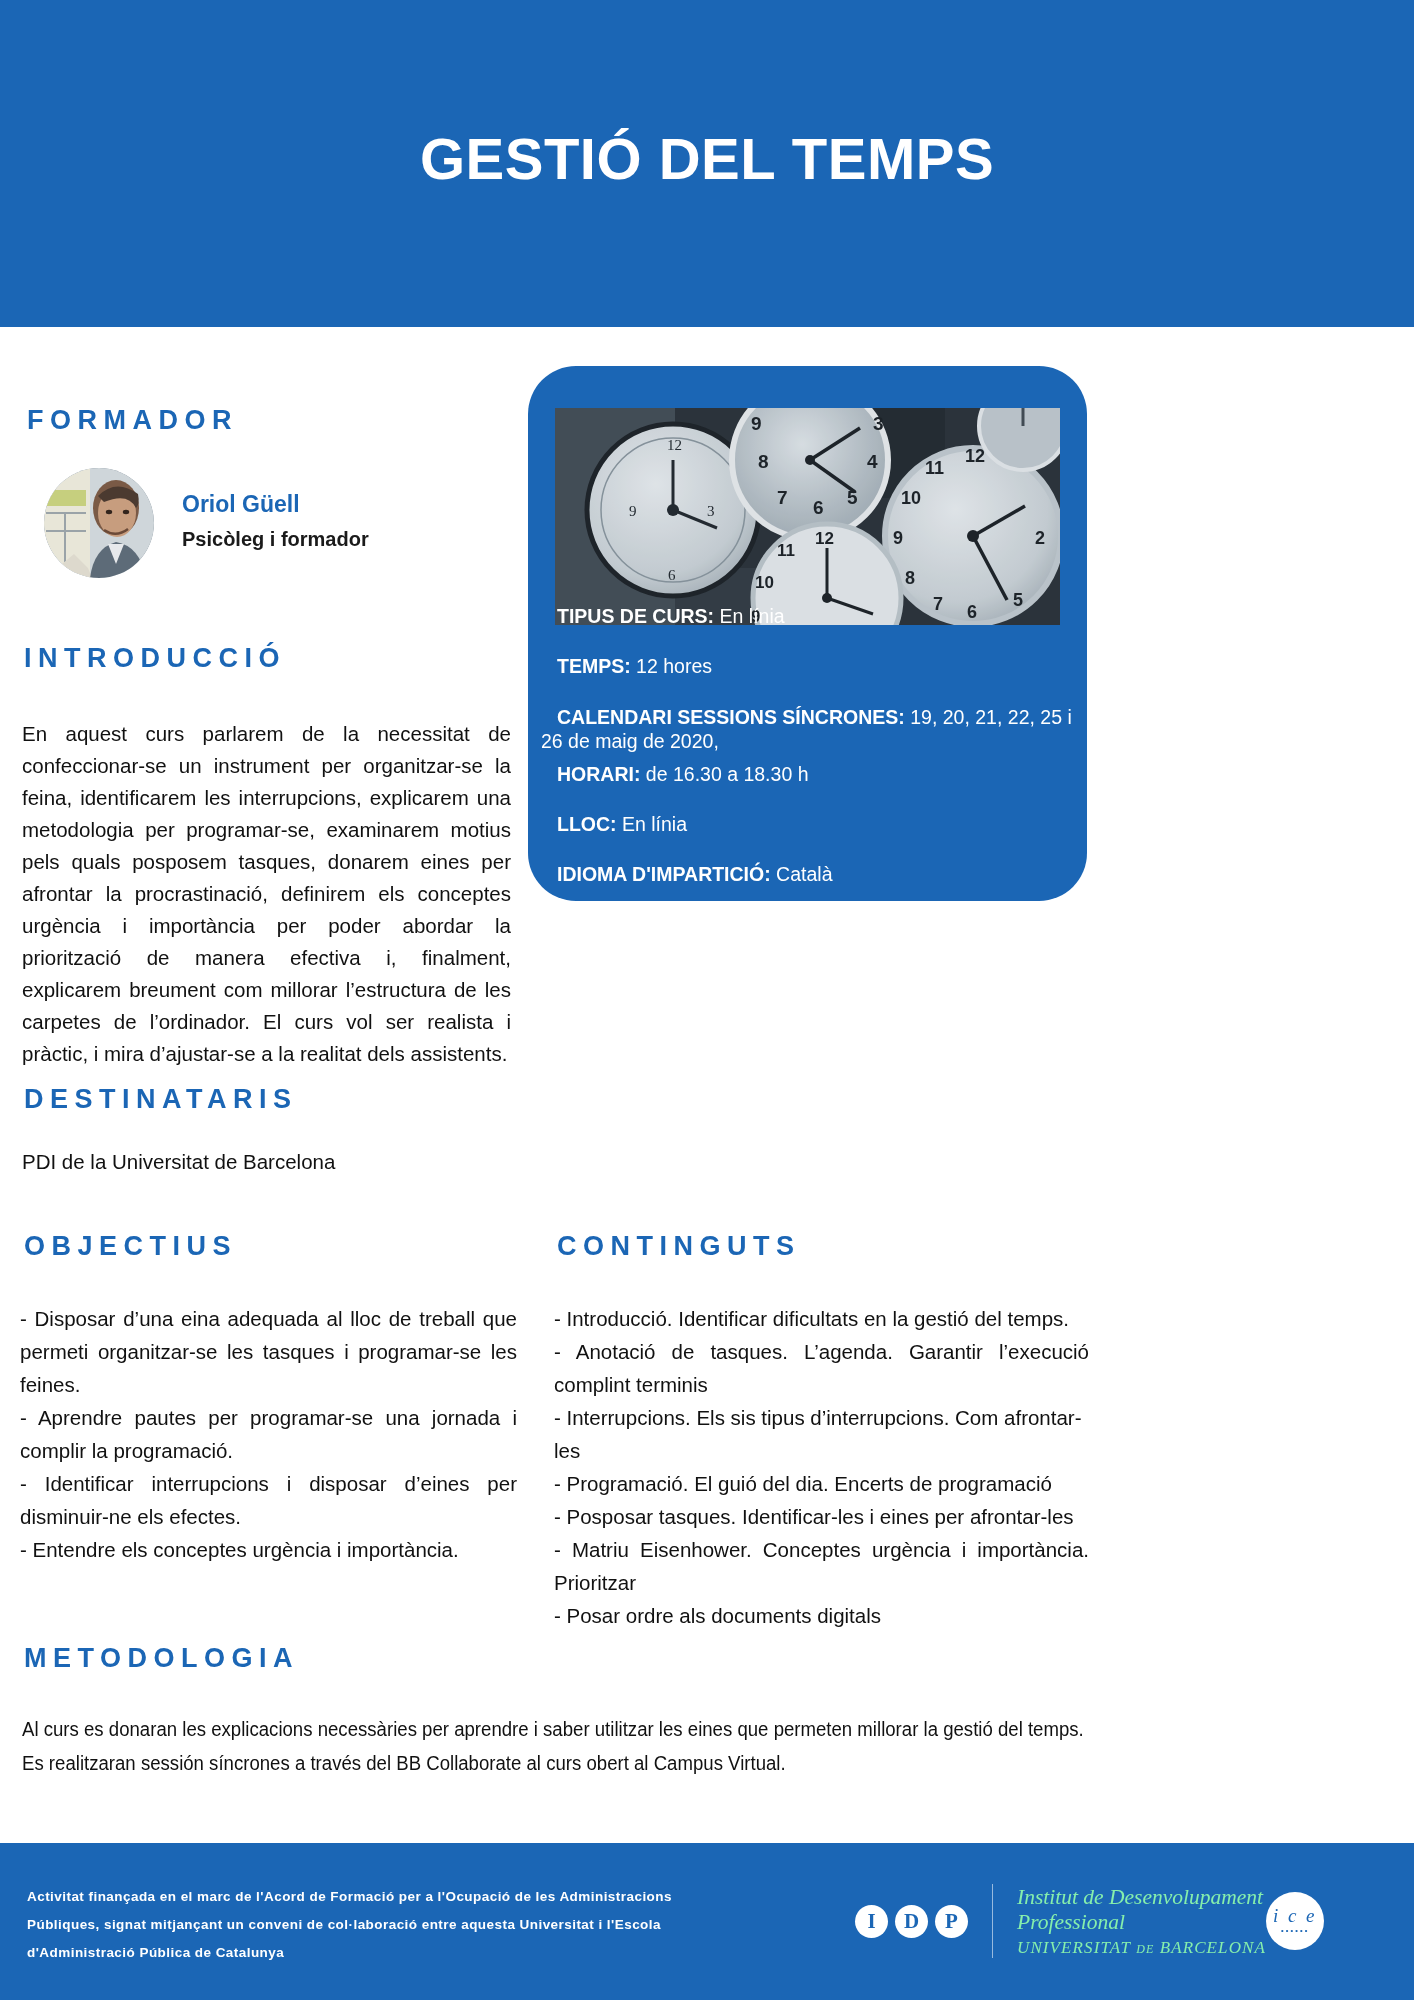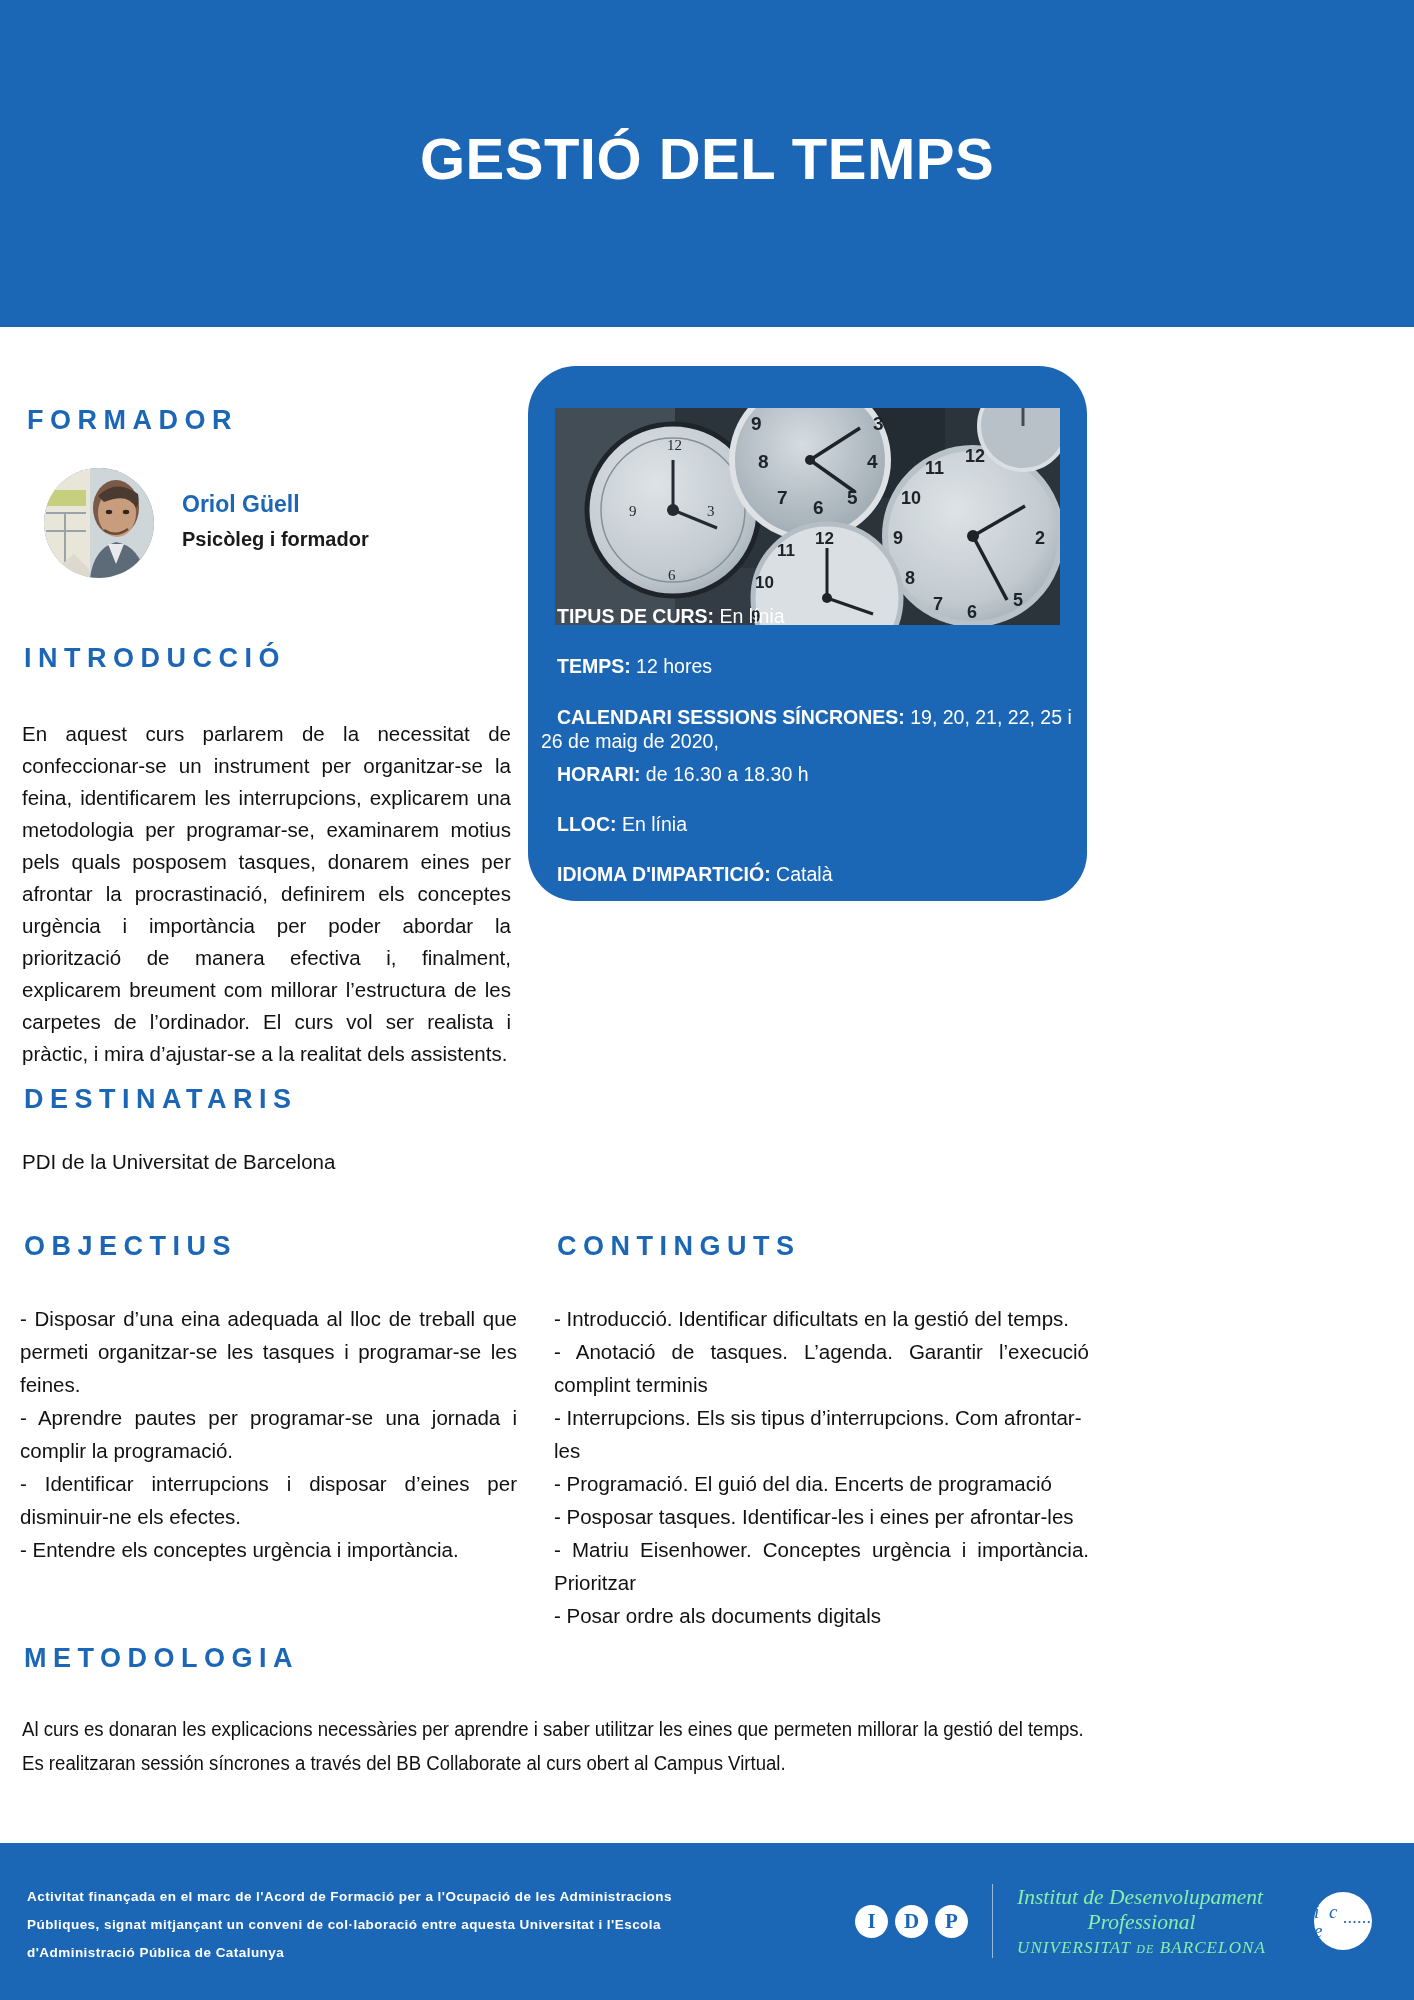--- a/index.html
+++ b/index.html
@@ -232,30 +232,29 @@
     display: flex; align-items: center; justify-content: center;
     line-height: 1;
   }
   .logo-divider {
     width: 1px; height: 74px;
     background: rgba(255,255,255,0.55);
     margin: 0 24px;
   }
   .ub-block { color: #86efac; font-family: "Liberation Serif", serif; font-style: italic; }
   .ub-l1 { font-size: 21.5px; line-height: 25px; }
-  .ub-l2 { font-size: 21.5px; line-height: 25px; text-align: center; }
+  .ub-l2 { font-size: 21.5px; line-height: 25px; }
   .ub-l3 { font-size: 17px; letter-spacing: 1.1px; margin-top: 3px; }
   .ub-l3 .small { font-size: 12px; }
 
   .ice-circle {
     width: 58px; height: 58px;
     border-radius: 50%;
     background: #ffffff;
-    margin-left: 48px;
-    display: flex; flex-direction: row;
+    display: flex; flex-direction: column;
     align-items: center; justify-content: center;
     color: #1B66B5;
     font-family: "Liberation Serif", serif;
   }
   .ice-letters { font-size: 19px; letter-spacing: 2.5px; line-height: 1; font-style: italic; }
   .ice-dots { font-size: 9px; letter-spacing: 1.6px; line-height: 1; margin-top: 2px; }
 </style>
 </head>
 <body>
 

